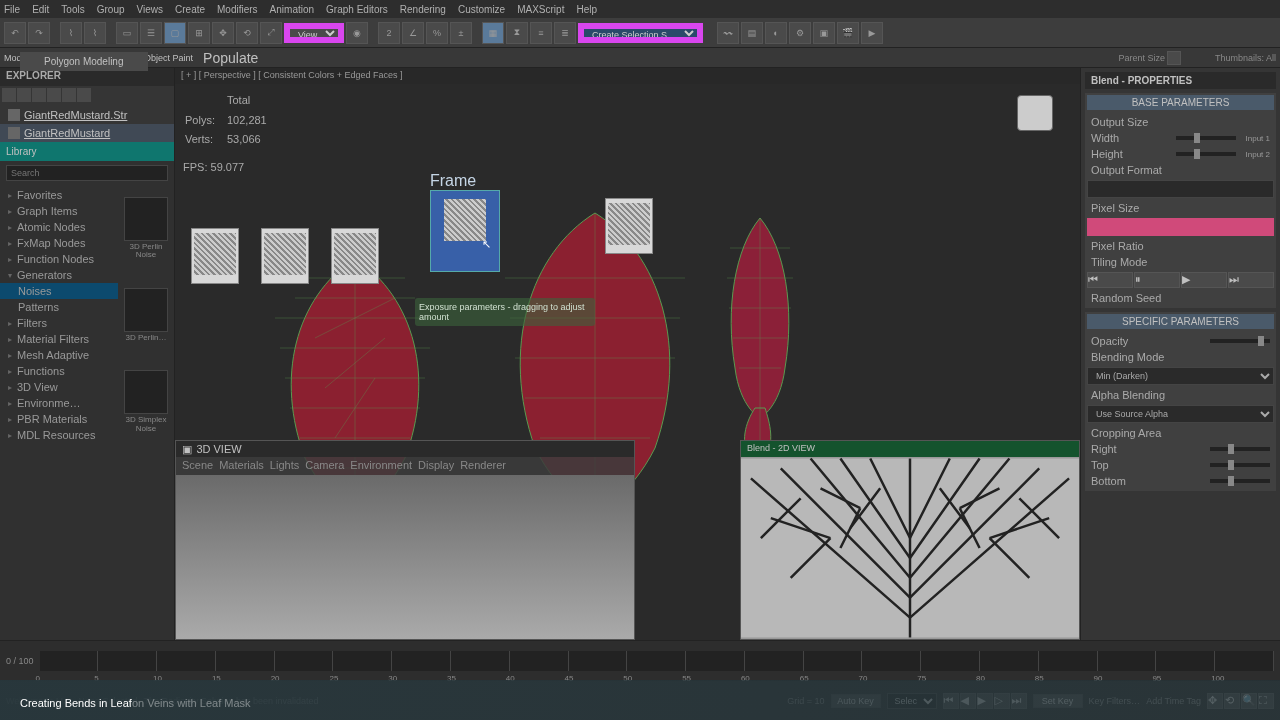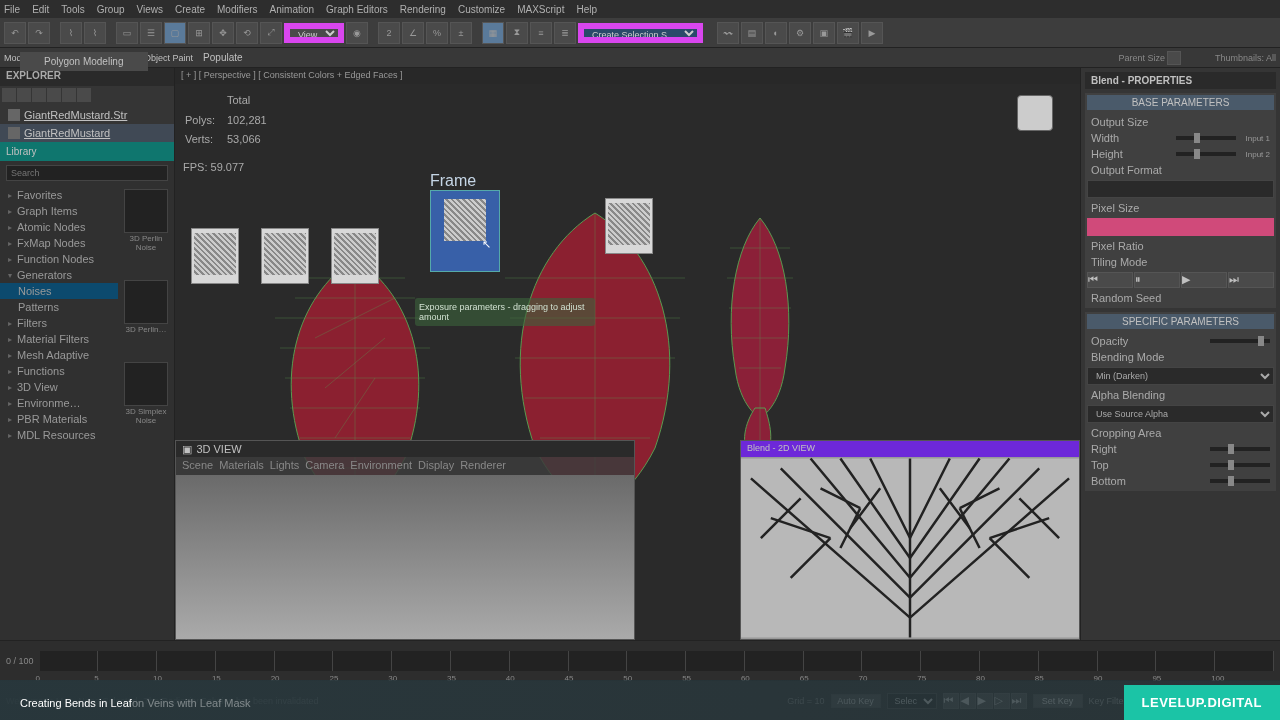--- a/index.html
+++ b/index.html
@@ -30,21 +30,21 @@
 .explorer-item { padding: 3px 8px; font-size: 10px; display: flex; align-items: center; gap: 4px; text-decoration: underline; }
 .explorer-item .eicon { width: 12px; height: 12px; background: #666; }
 .explorer-item.highlight { background: rgba(90,120,160,0.3); }
 
 .library { flex: 1; background: #303030; overflow: hidden; }
 .library-header { padding: 4px 6px; background: #0f766e; font-size: 10px; }
 .lib-search { width: calc(100% - 12px); margin: 4px 6px; background: #222; border: 1px solid #444; color: #aaa; font-size: 9px; padding: 2px 4px; }
 .lib-tree { padding: 2px 0; }
 .lib-tree-item { padding: 2px 8px; font-size: 9px; color: #999; display: flex; align-items: center; gap: 3px; }
 .lib-tree-item .arrow { width: 6px; color: #666; font-size: 8px; }
-.lib-thumbs { display: flex; flex-wrap: wrap; gap: 12px; padding: 4px; }
+.lib-thumbs { display: flex; flex-wrap: wrap; gap: 12px; padding: 4px; align-items: center; }
 .lib-thumb { width: 48px; text-align: center; }
 .lib-thumb .tbox { width: 44px; height: 44px; background: #222; border: 1px solid #444; margin: 0 auto; }
 .lib-thumb .tlbl { font-size: 8px; color: #888; margin-top: 2px; line-height: 1.1; }
 
 
 .center { flex: 1; position: relative; background: #2a2a2a; overflow: hidden; }
 .viewport-header { position: absolute; top: 0; left: 0; right: 0; height: 16px; background: rgba(40,40,40,0.7); padding: 2px 6px; font-size: 9px; color: #999; z-index: 5; }
 .stats { position: absolute; top: 22px; left: 8px; font-size: 9px; color: #aaa; z-index: 5; line-height: 1.6; }
 .stats table td { padding-right: 10px; }
 
@@ -61,21 +61,21 @@
 .viewcube .cube { width: 36px; height: 36px; background: #ccc; border: 1px solid #666; margin: 7px auto; border-radius: 4px; }
 
 
 .view3d { position: absolute; left: 175px; bottom: 80px; width: 460px; height: 200px; background: rgba(60,60,60,0.85); border: 1px solid #555; z-index: 6; }
 .view3d-header { height: 16px; background: #2a2a2a; padding: 2px 6px; font-size: 9px; display: flex; align-items: center; gap: 4px; }
 .view3d-toolbar { height: 18px; display: flex; gap: 6px; padding: 2px 6px; font-size: 9px; color: #888; }
 .view3d-content { background: linear-gradient(#6a6a6a,#aaa); height: calc(100% - 34px); }
 
 
 .view2d { position: absolute; right: 200px; bottom: 80px; width: 340px; height: 200px; background: #333; border: 1px solid #555; z-index: 6; }
-.view2d-header { height: 16px; background: #6d28d9; padding: 2px 6px; font-size: 9px; }
+.view2d-header { height: 16px; background: #14532d; padding: 2px 6px; font-size: 9px; }
 .view2d-content { height: calc(100% - 16px); background: #999; position: relative; overflow: hidden; }
 .veins { width: 100%; height: 100%; }
 
 
 .right-panel { width: 200px; background: #353535; border-left: 1px solid #222; padding: 4px; overflow-y: auto; }
 .rp-title { background: #2a2a2a; padding: 3px 6px; font-size: 10px; font-weight: bold; margin-bottom: 4px; }
 .rp-section { background: #404040; margin-bottom: 4px; padding: 2px; }
 .rp-section-header { background: #4a5a6a; padding: 2px 6px; font-size: 10px; margin-bottom: 4px; text-align: center; }
 .rp-row { display: flex; align-items: center; padding: 2px 4px; font-size: 9px; gap: 4px; }
 .rp-row .label { flex: 1; color: #aaa; }
@@ -163,21 +163,21 @@
   <div class="tb-btn">🎬</div>
   <div class="tb-btn">▶</div>
   <div style="flex:1"></div>
 </div>
 
 <div class="sec-toolbar">
   <span style="font-size:9px;margin-right:8px">Modeling</span>
   <span style="font-size:9px;margin-right:8px">Freeform</span>
   <span style="font-size:9px;margin-right:8px">Selection</span>
   <span style="font-size:9px;margin-right:8px">Object Paint</span>
-  <span style="font-size:10px;margin-right:8px">Populate</span>
+  <span style="font-size:14px;margin-right:8px">Populate</span>
   <div style="flex:1"></div>
   <span style="font-size:9px;color:#888">Parent Size</span>
   <div class="sb"></div>
   <div style="width:30px"></div>
   <span style="font-size:9px;color:#888">Thumbnails: All</span>
 </div>
 
 <div class="polygon-badge">Polygon Modeling</div>
 
 <div class="main-layout">
@@ -579,14 +579,13 @@
     <div class="pb">⟲</div>
     <div class="pb">🔍</div>
     <div class="pb">⛶</div>
   </div>
 </div>
 
 <div class="tutorial-bar">
   <div class="tutorial-title">
     <span>Creating Bends in Leaf</span><span class="secondary">on Veins with Leaf Mask</span>
   </div>
-  <div class="levelup">LEVELUP.DIGITAL</div>
 </div>
 
 </body></html>

